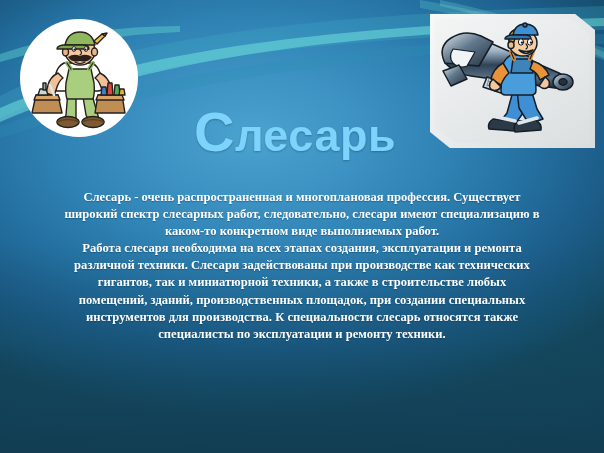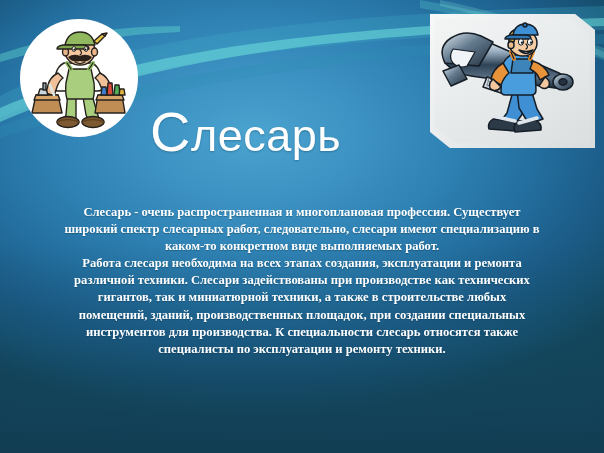--- a/index.html
+++ b/index.html
@@ -88,35 +88,36 @@
     clip-path: polygon(0 0, 87% 0, 100% 13%, 100% 100%, 13% 100%, 0 87%);
     overflow: hidden;
   }
   .frame-inner svg { display: block; }
   
   .title {
     position: absolute;
     left: 150px;
     top: 104px;
     width: 290px;
-    color: #ffffff;
+    text-align: center;
+    color: #7dd3fc;
     font-family: "Liberation Sans", sans-serif;
     font-size: 45px;
-    font-weight: 400;
+    font-weight: 700;
     letter-spacing: 0.5px;
     line-height: 1;
     text-shadow: 0 1px 2px rgba(0,40,60,0.30);
     white-space: nowrap;
   }
   .title .cap { font-size: 56px; }
   
   .body-text {
     position: absolute;
     left: 64px;
-    top: 204px;
+    top: 189px;
     width: 476px;
     text-align: center;
     color: #ffffff;
     font-family: "Liberation Serif", serif;
     font-weight: 700;
     font-size: 12.6px;
     line-height: 17.1px;
     text-shadow: 0 1px 1px rgba(10,50,70,0.40);
   }
   .body-text p { margin: 0; }

